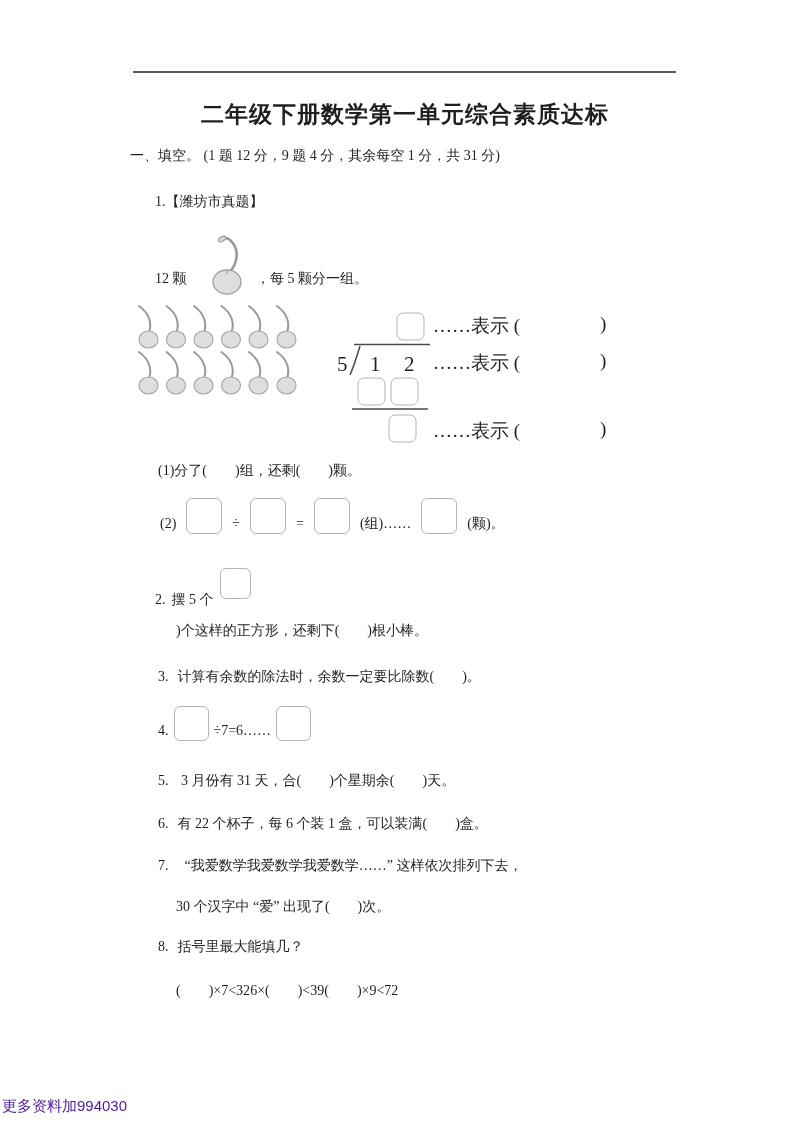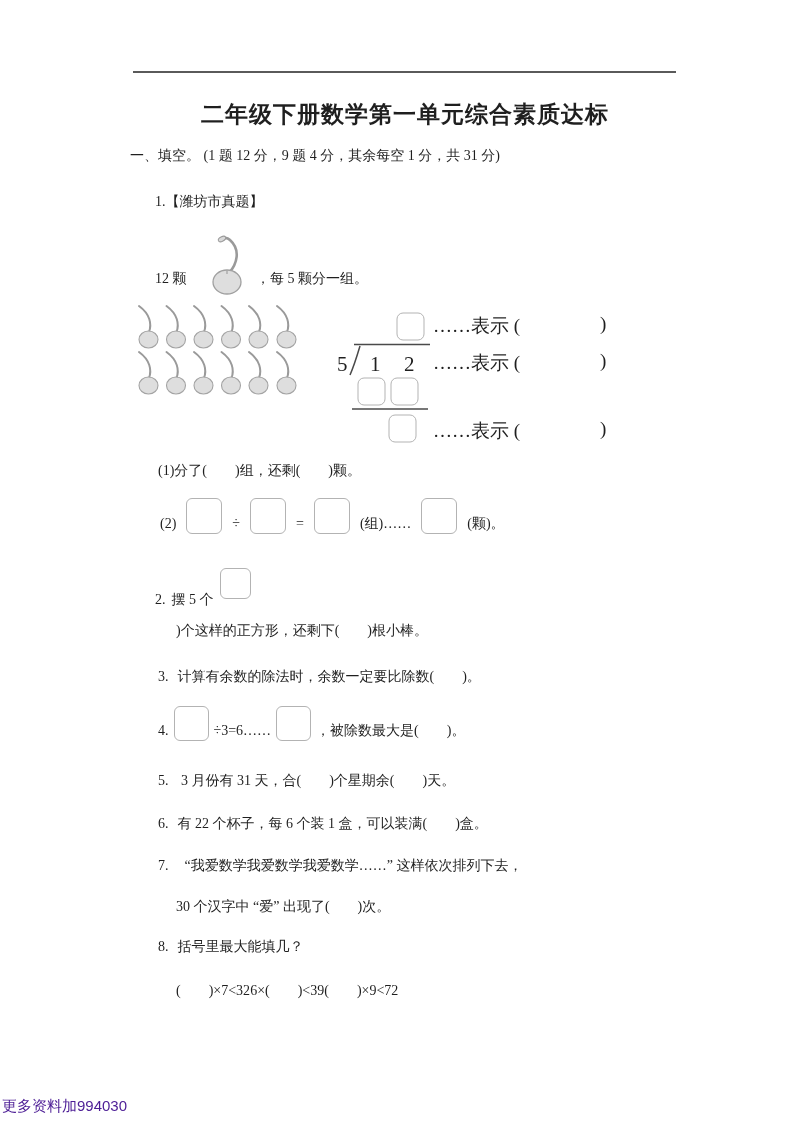--- a/index.html
+++ b/index.html
@@ -129,23 +129,22 @@
 <div class="abs txt" style="left:176px; top:622px;">)个这样的正方形，还剩下(        )根小棒。</div>
 
 <div class="abs qrow" style="left:158px; top:668px;">
   <span class="txt">3.</span>
   <span class="txt">计算有余数的除法时，余数一定要比除数(        )。</span>
 </div>
 
 <div class="abs q4row" style="left:158px; top:706px;">
   <span class="txt">4.</span>
   <span class="box box-md"></span>
-  <span class="txt">÷3=6……</span>
+  <span class="txt">÷7=6……</span>
   <span class="box box-md"></span>
-  <span class="txt">，被除数最大是(        )。</span>
 </div>
 
 <div class="abs qrow" style="left:158px; top:772px;">
   <span class="txt">5.</span>
   <span class="txt"> 3 月份有 31 天，合(        )个星期余(        )天。</span>
 </div>
 
 <div class="abs qrow" style="left:158px; top:815px;">
   <span class="txt">6.</span>
   <span class="txt">有 22 个杯子，每 6 个装 1 盒，可以装满(        )盒。</span>

